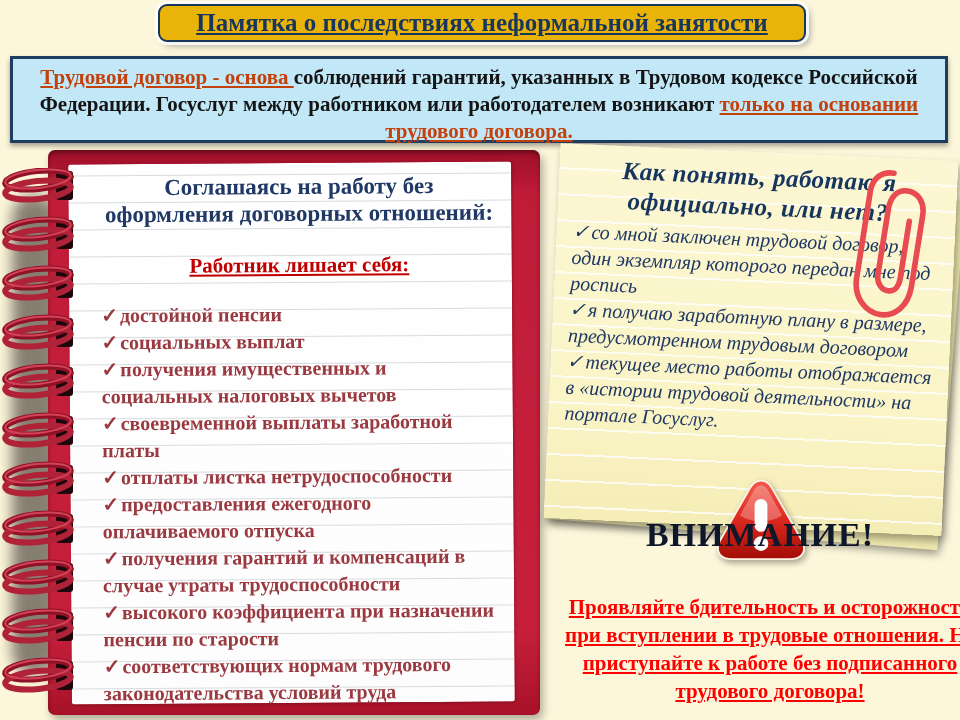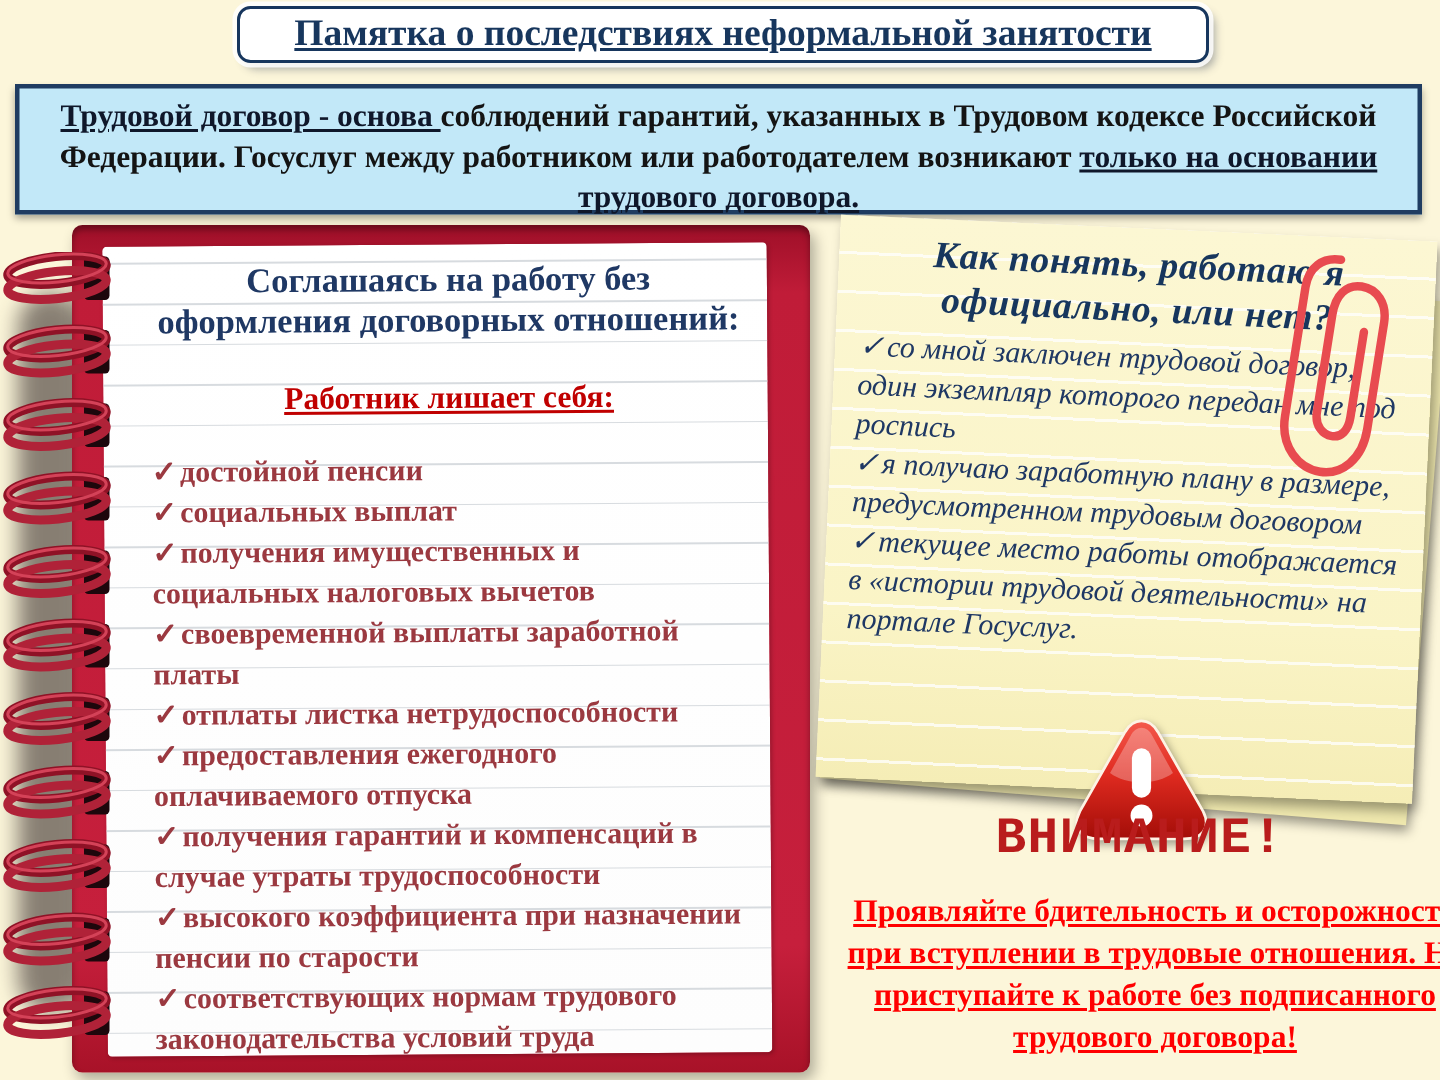--- a/index.html
+++ b/index.html
@@ -7,42 +7,42 @@
   body {
     position: relative;
     background: #fcf6da;
     font-family: "Liberation Serif", serif;
     overflow: hidden;
   }
 
   
   .title-box {
     position: absolute; left: 158px; top: 4px; width: 648px; height: 38px;
-    background: #ffffff;
+    background: #eab308;
     border: 2px solid #17365d;
     border-radius: 9px;
     display: flex; align-items: center; justify-content: center;
     box-shadow: 0 0 0 3px rgba(255,255,255,.85), 4px 4px 6px rgba(70,80,100,.45);
   }
   .title-box h1 {
     font-size: 25px; font-weight: bold; color: #17365d;
     text-decoration: underline; white-space: nowrap;
   }
 
   
   .intro-box {
     position: absolute; left: 10px; top: 56px; width: 938px; height: 87px;
     background: #c2e8f8;
     border: 3px solid #1f3c61;
     padding: 5px 16px 0 16px;
     text-align: center;
     font-size: 21px; font-weight: bold; line-height: 27px; color: #141414;
     box-shadow: 0 3px 5px rgba(0,0,0,.35);
   }
-  .intro-red { color: #0f172a; text-decoration: underline; }
+  .intro-red { color: #c2410c; text-decoration: underline; }
 
   
   .nb-shadow {
     position: absolute; left: 12px; top: 195px; width: 44px; height: 480px;
     background: rgba(38,28,30,.55); border-radius: 22px; filter: blur(7px);
   }
   .nb-cover {
     position: absolute; left: 48px; top: 150px; width: 492px; height: 565px;
     background: linear-gradient(180deg, #9e0f28 0%, #c01c38 8%, #c61f3c 85%, #a81228 100%);
     border-radius: 7px;
@@ -109,24 +109,24 @@
     position: absolute; left: 850px; top: 144px; width: 76px; height: 200px;
     transform: rotate(9deg);
   }
 
   
   .warn-triangle {
     position: absolute; left: 714px; top: 477px; width: 94px; height: 84px;
     filter: drop-shadow(2px 3px 3px rgba(0,0,0,.35));
   }
   .warn-title {
-    position: absolute; left: 560px; top: 541px; width: 400px;
-    text-align: center;
-    font-family: Liberation Mono, monospace;
-    font-size: 34px; font-weight: bold; color: #b91c1c; letter-spacing: 1px;
+    position: absolute; left: 560px; top: 516px; width: 400px;
+    text-align: center;
+    font-family: Liberation Serif, serif;
+    font-size: 34px; font-weight: bold; color: #0f172a; letter-spacing: 1px;
   }
   .warn-text {
     position: absolute; left: 544px; top: 593px; width: 412px;
     text-align: center;
     font-size: 21px; font-weight: bold; color: #ff0000;
     line-height: 28px; text-decoration: underline; margin-left: 20px;
   }
 </style>
 </head>
 <body>

